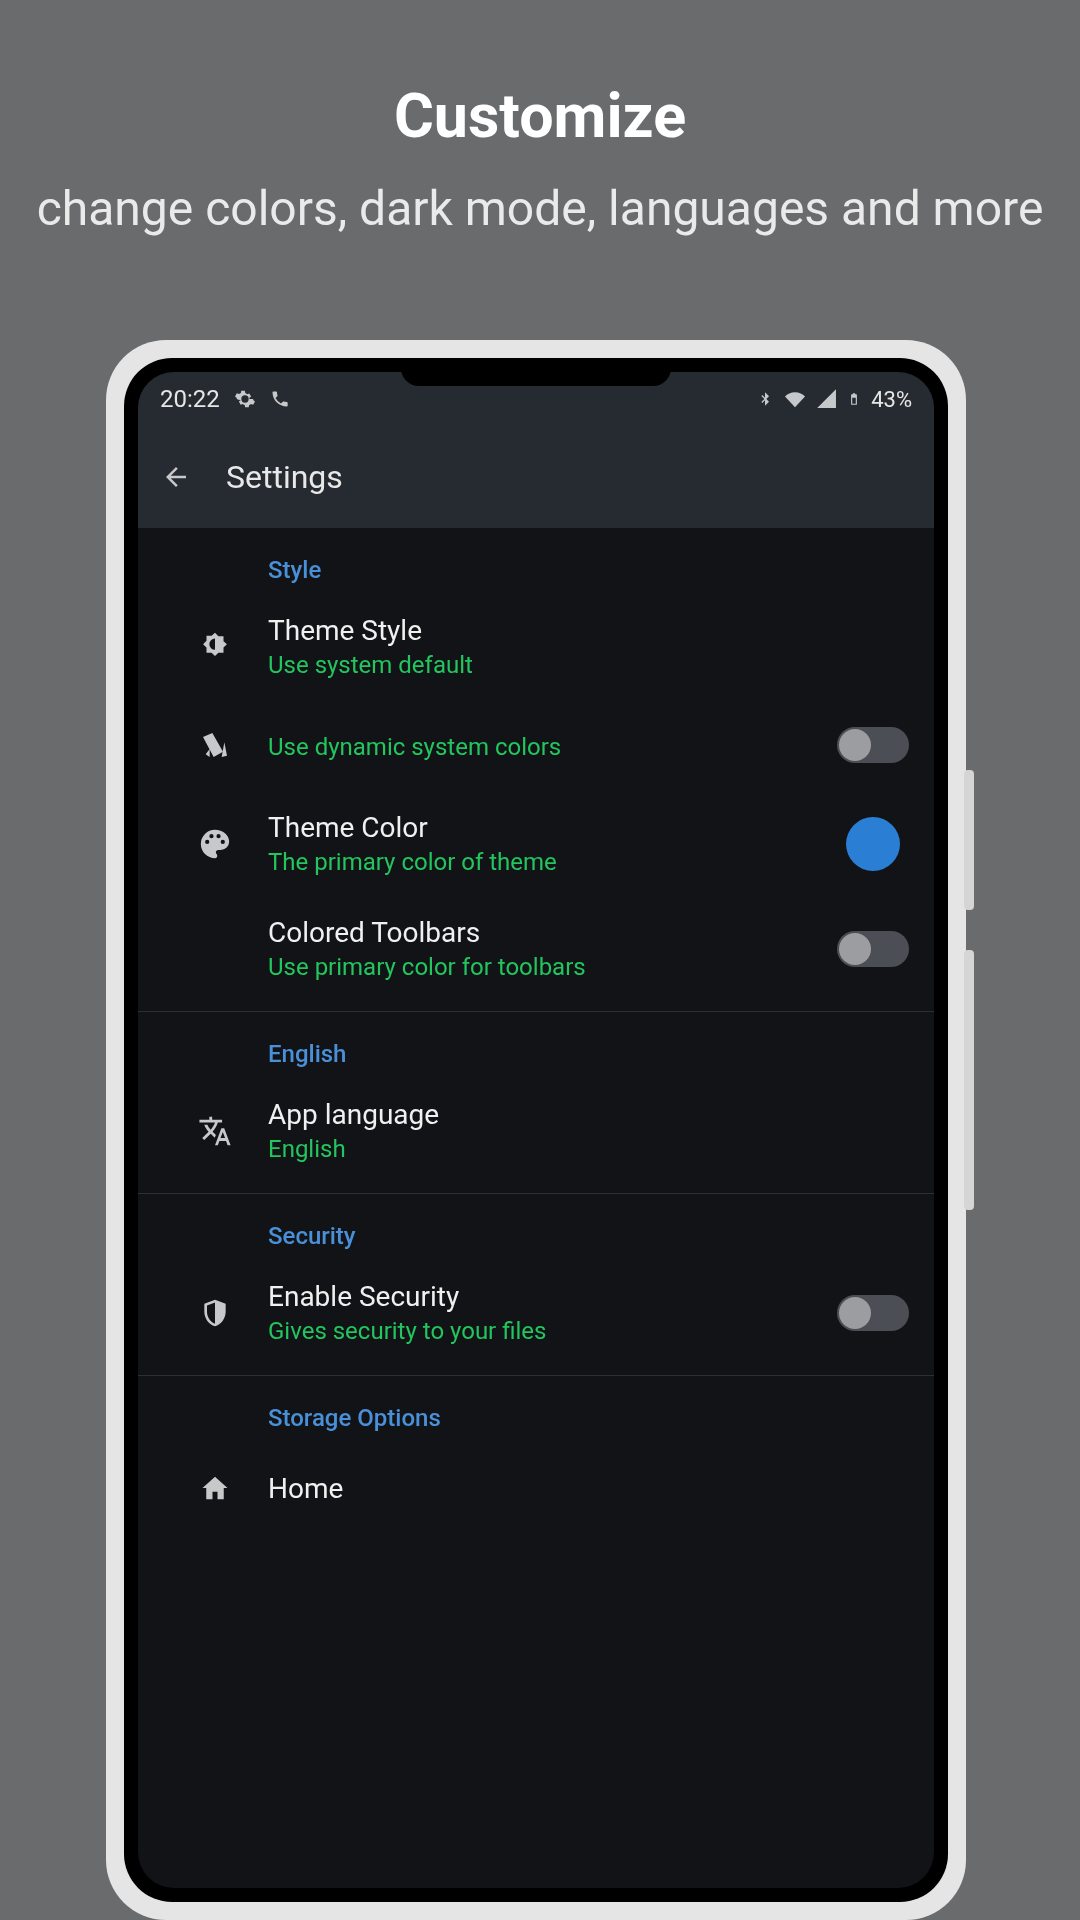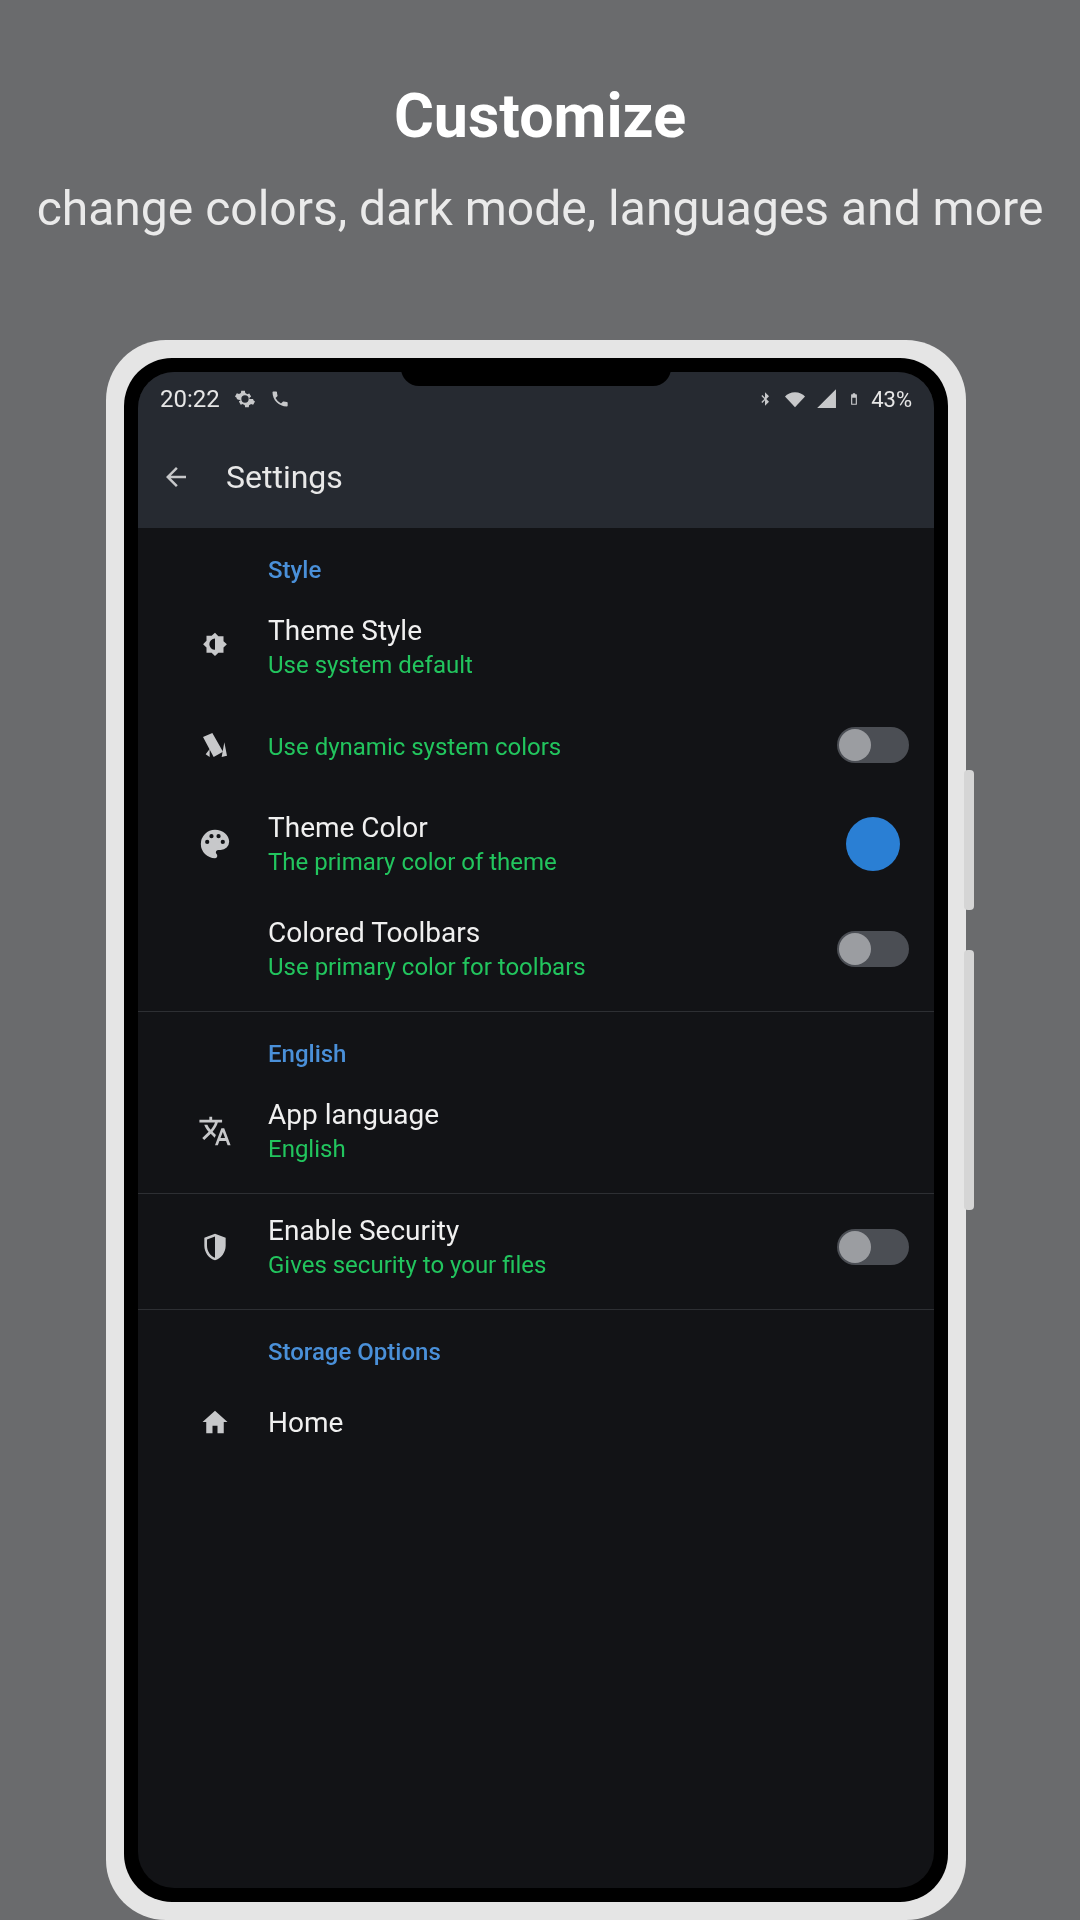--- a/index.html
+++ b/index.html
@@ -307,20 +307,21 @@
               </svg>
           </div>
           <div class="setting-text">
             <div class="setting-title">App language</div>
             <div class="setting-sub">English</div>
           </div>
         </div>
 
         <div class="section-divider"></div>
 
+        <div class="section-header">Security</div>
 
         <div class="setting-row">
           <div class="setting-icon">
             <svg width="32" height="32" viewBox="0 0 24 24">
                 <path class="ico" d="M12 2L4 5v6c0 5 3.4 9.7 8 11 4.6-1.3 8-6 8-11V5l-8-3zm0 18c-3.3-1.2-6-5-6-9V6.4l6-2.3V20z"></path>
               </svg>
           </div>
           <div class="setting-text">
             <div class="setting-title">Enable Security</div>
             <div class="setting-sub">Gives security to your files</div>

